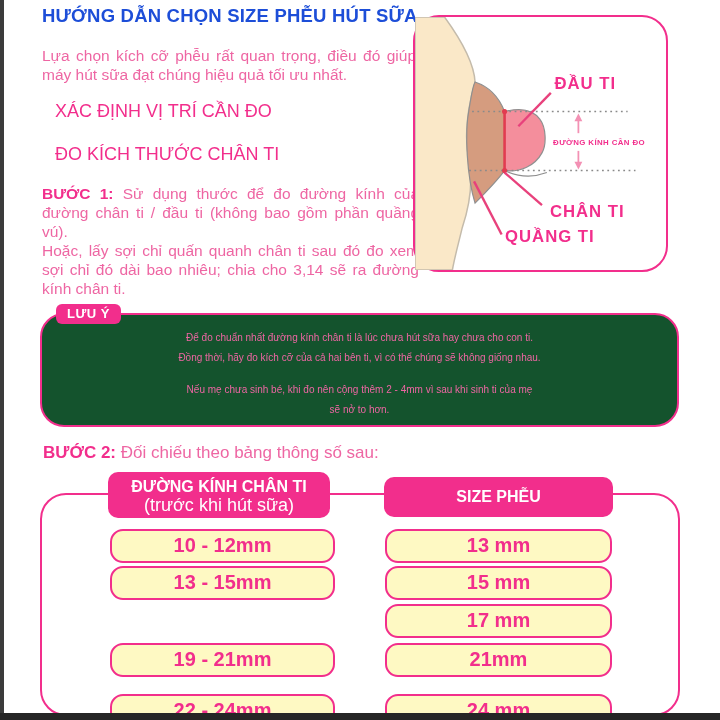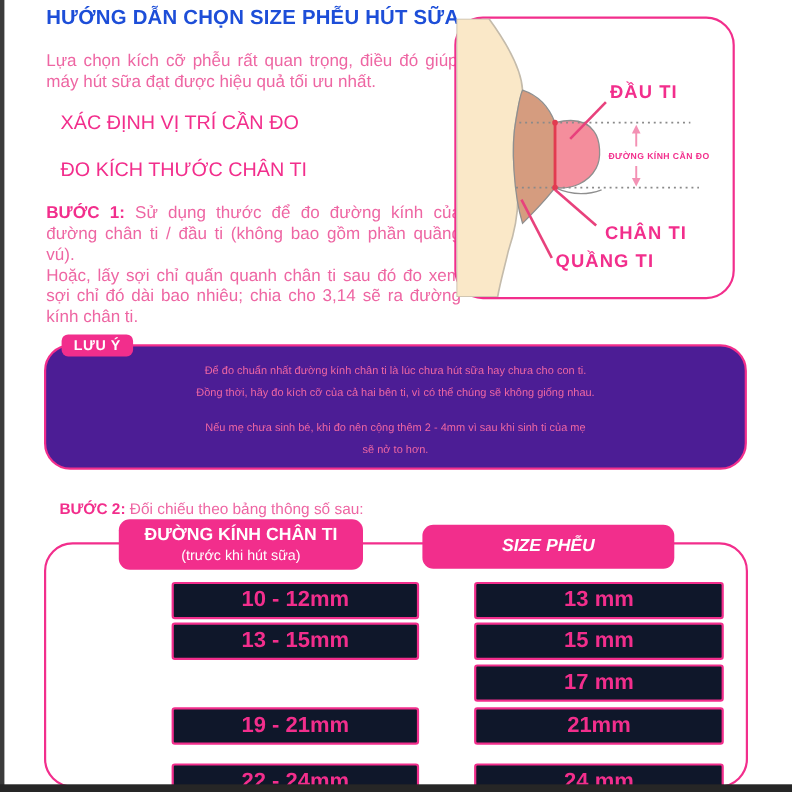--- a/index.html
+++ b/index.html
@@ -15,54 +15,54 @@
   .sub1 { top:101px; } .sub2 { top:144px; }
   .step1 { position:absolute; left:42px; top:184px; width:377px; margin:0; font-size:15.5px; line-height:19px; color:#EE66A3; text-align:justify; }
   .step1 strong, .step2 strong { color:#F22E8C; font-weight:bold; }
 
   .diagram { position:absolute; left:413px; top:15px; width:255px; height:257px; box-sizing:border-box;
              border:2.5px solid #F22E8C; border-radius:26px; background:#fff; }
   .diagram svg { position:absolute; left:0; top:0; width:100%; height:100%; }
   .diagram text { font-family:"Liberation Sans", sans-serif; font-weight:bold; fill:#F22E8C; }
 
   .note { position:absolute; left:40px; top:313px; width:639px; height:114px; box-sizing:border-box;
-          border:2px solid #F22E8C; border-radius:24px; background:#4c1d95; }
+          border:2px solid #F22E8C; border-radius:24px; background:#14532d; }
   .note-tag { position:absolute; left:14px; top:-11px; background:#F22E8C; color:#fff; font-weight:bold;
               font-size:13px; padding:2px 11px 3px 11px; border-radius:6px; letter-spacing:0.5px; }
   .note-body { padding:13px 20px 0 20px; text-align:center; color:#EE66A3; font-size:10px; line-height:20px; }
   .note-line { display:block; }
   .note-gap { height:12px; }
 
-  .step2 { position:absolute; left:42px; top:442px; margin:12px; font-size:14px; color:#EE66A3; white-space:nowrap; }
+  .step2 { position:absolute; left:42px; top:442px; margin:1px; font-size:17px; color:#EE66A3; white-space:nowrap; }
 
   .table-frame { position:absolute; left:40px; top:493px; width:640px; height:223px; box-sizing:border-box;
                  border:2px solid #F22E8C; border-radius:26px; background:#fff; }
   .col-header { position:absolute; box-sizing:border-box; background:#F22E8C; color:#fff; text-align:center;
                 border-radius:10px; z-index:5; }
   .col-header-left  { left:108px; top:472px; width:222px; height:46px; padding-top:5px; }
   .col-header-right { left:384px; top:477px; width:229px; height:40px; line-height:40px; }
   .col-header .h1 { font-weight:bold; font-size:16px; display:block; line-height:20px; }
-  .col-header .h2 { font-size:13px; display:block; line-height:16px; }
-  .col-header-right .h1 { display:inline; line-height:40px;font-style:italic; }
-  .cell { position:absolute; box-sizing:border-box; height:34px; background:#0f172a; border:2px solid #F22E8C;
-          border-radius:3px; color:#F22E8C; font-weight:bold; font-size:20px; text-align:center; line-height:29px; z-index:5;margin-left:46px; }
+  .col-header .h2 { font-size:18px; display:block; line-height:16px; }
+  .col-header-right .h1 { display:inline; line-height:40px; }
+  .cell { position:absolute; box-sizing:border-box; height:34px; background:#fef9c3; border:2px solid #F22E8C;
+          border-radius:13px; color:#F22E8C; font-weight:bold; font-size:20px; text-align:center; line-height:29px; z-index:5; }
   .cell.c1 { left:110px; width:225px; }
   .cell.c2 { left:385px; width:227px; }
   .r0 { top:529px; } .r1 { top:566px; } .r2 { top:604px; } .r3 { top:643px; } .r4 { top:694px; }
 </style>
 </head>
 <body>
 
 <div class="page">
   <div class="edge-left"></div>
   <div class="edge-bottom"></div>
 
   <h1 class="title">HƯỚNG DẪN CHỌN SIZE PHỄU HÚT SỮA</h1>
 
-  <p class="intro">Lựa chọn kích cỡ phễu rất quan trọng, điều đó giúp máy hút sữa đạt được hiệu quả tối ưu nhất.</p>
+  <p class="intro">Lựa chọn kích cỡ phễu rất quan trọng, điều đó giúp máy hút sữa đạt chúng hiệu quả tối ưu nhất.</p>
 
   <h2 class="sub sub1">XÁC ĐỊNH VỊ TRÍ CẦN ĐO</h2>
   <h2 class="sub sub2">ĐO KÍCH THƯỚC CHÂN TI</h2>
 
   <p class="step1"><strong>BƯỚC 1:</strong> <span>Sử dụng thước để đo đường kính của đường chân ti / đầu ti (không bao gồm phần quầng vú).</span><br><span>Hoặc, lấy sợi chỉ quấn quanh chân ti sau đó đo xem sợi chỉ đó dài bao nhiêu; chia cho 3,14 sẽ ra đường kính chân ti.</span></p>
 
   <div class="diagram">
     <svg viewBox="0 0 255 257">
 
       <path d="M0,0 L30,0 C46,22 60,46 61,66 C53,94 50,124 55,147 C59,169 56,190 48,214 C44,231 40,245 38,257 L0,257 Z" fill="#FAE8C8" stroke="#C4BBAB" stroke-width="1.5"></path>

